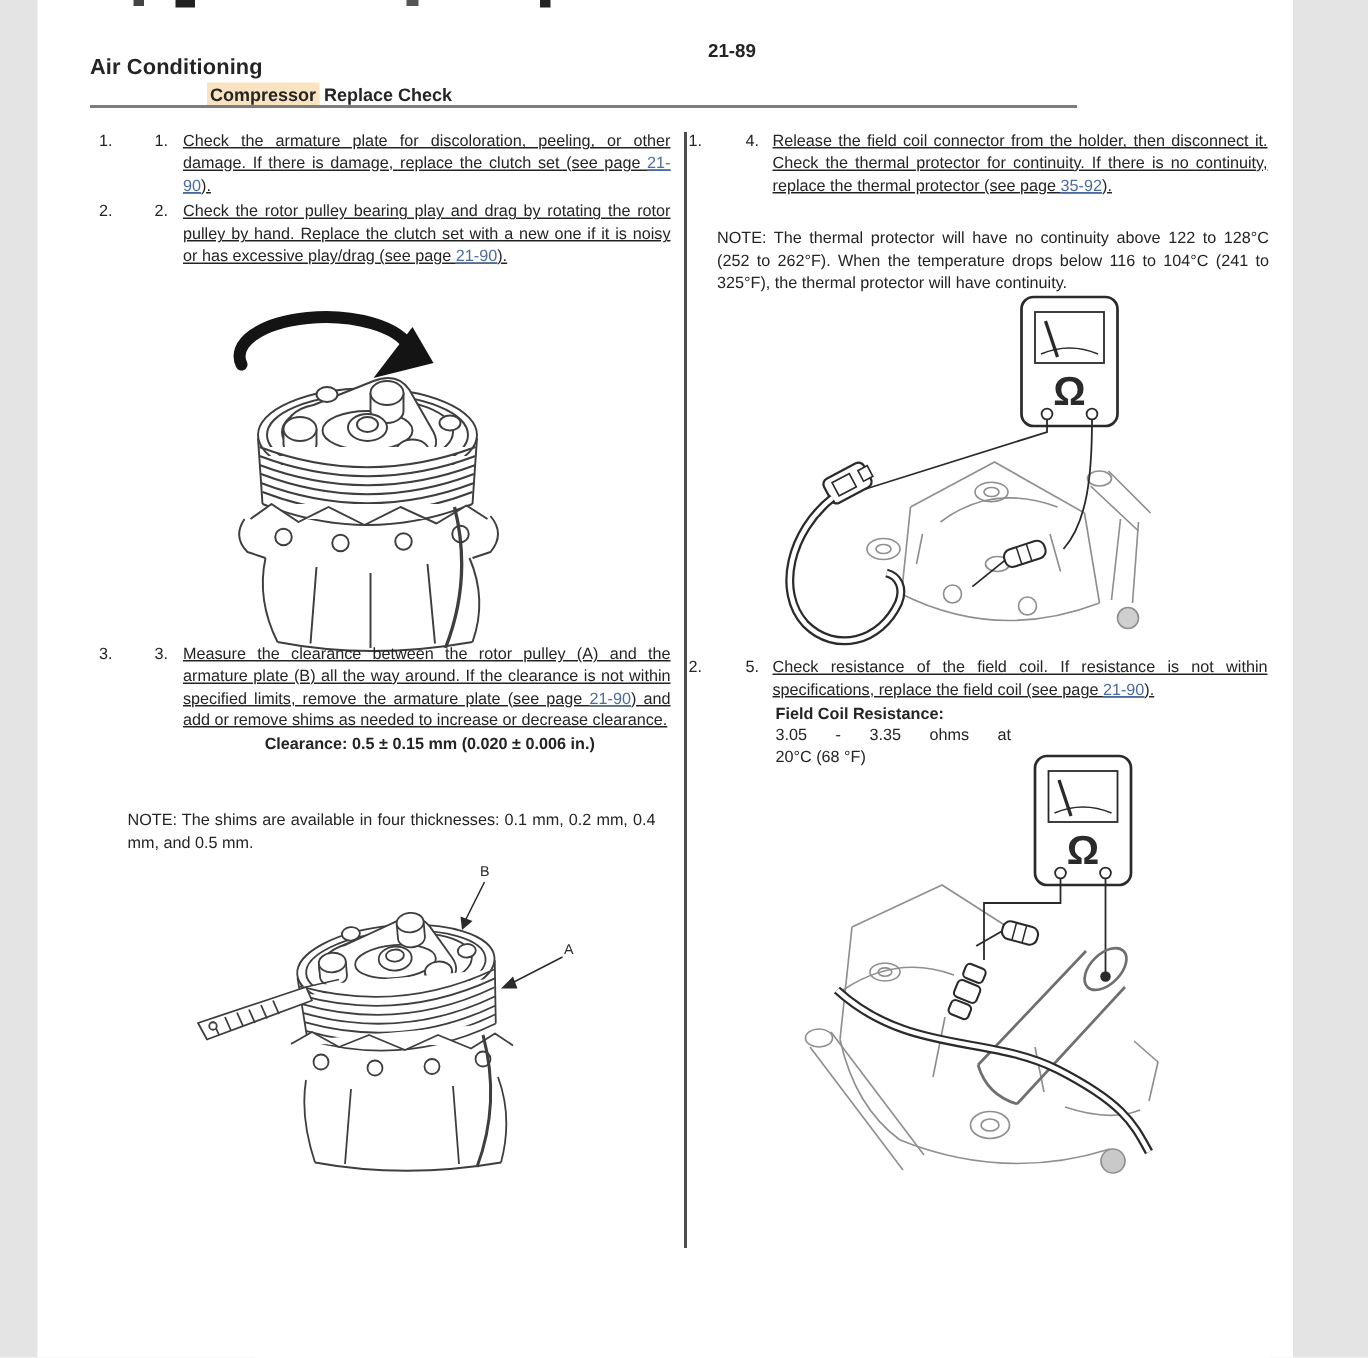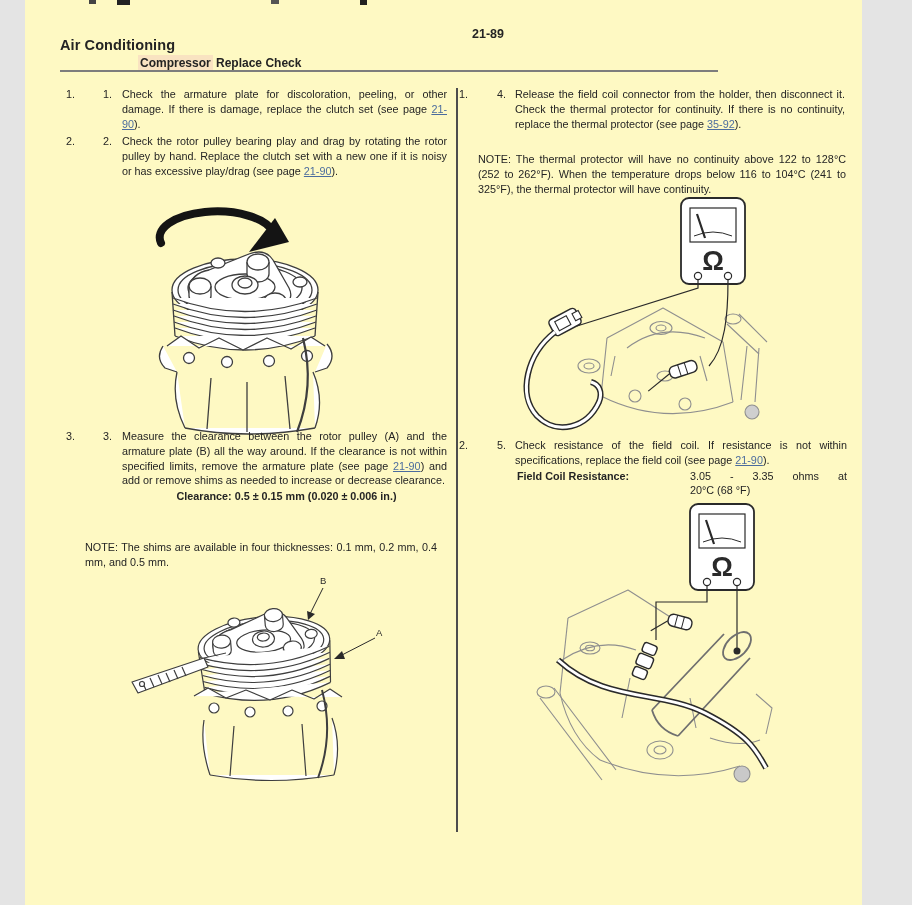--- a/index.html
+++ b/index.html
@@ -6,40 +6,40 @@
   html,body { width:912px; height:905px; }
   body {
     background:#e4e4e4;
     font-family:"Liberation Sans","DejaVu Sans",sans-serif;
     color:#242424;
     position:relative;
     overflow:hidden;
   }
   .page {
     position:absolute; left:25px; top:0; width:837px; height:905px;
-    background:#fef9c3;
+    background:#ffffff;
   }
   .remnant { position:absolute; top:0; background:#222; }
 
   .section-title { position:absolute; left:35px; top:37px; font-size:14.5px; font-weight:bold; letter-spacing:.1px;text-align:center; }
   .subsection-title { position:absolute; left:65px; top:56px; font-size:12px; font-weight:bold; }
   .hl { background:#f9e3c1; padding:1px 2px;margin-left:48px; }
   .page-number { position:absolute; left:447px; top:27px; font-size:12.5px; font-weight:bold; }
   .header-rule { position:absolute; left:35px; top:70px; width:658px; height:2px; background:#7d7d7d; }
   .col-divider { position:absolute; left:431px; top:88px; width:1.5px; height:744px; background:#4d4d4d; }
 
   .block { position:absolute; font-size:10.8px; line-height:14.8px; }
   .step { display:grid; grid-template-columns:37px 19px 1fr; }
   .rcol .step { grid-template-columns:38px 18px 1fr; }
   .step + .step { margin-top:3px; }
-  .step-text { text-align:justify; }
+  .step-text { text-align:justify;text-decoration:underline; }
   .pagelink { color:#4b6c9e; text-decoration:underline; cursor:pointer; }
   .spec { font-weight:bold; margin-top:1px; padding-left:4px;text-align:center; }
   .note { text-align:justify; }
-  .fcr-row { display:flex; margin-top:1px; padding-left:2px; }
+  .fcr-row { display:flex; margin-top:1px; padding-left:2px;flex-direction:column; }
   .fcr-label { font-weight:bold; white-space:nowrap; width:173px; }
   .fcr-value { width:157px; font-weight:normal; }
   .fcr-l1 { display:block; text-align:justify; text-align-last:justify; }
   .fcr-l2 { display:block; }
 
   svg { position:absolute; overflow:visible; }
   svg text { font-family:"Liberation Sans","DejaVu Sans",sans-serif; }
   .figlabel { font-size:9.5px; fill:#2a2a2a; }
   .omega { font-size:27px; font-weight:bold; fill:#2a2a2a; }
 </style>

